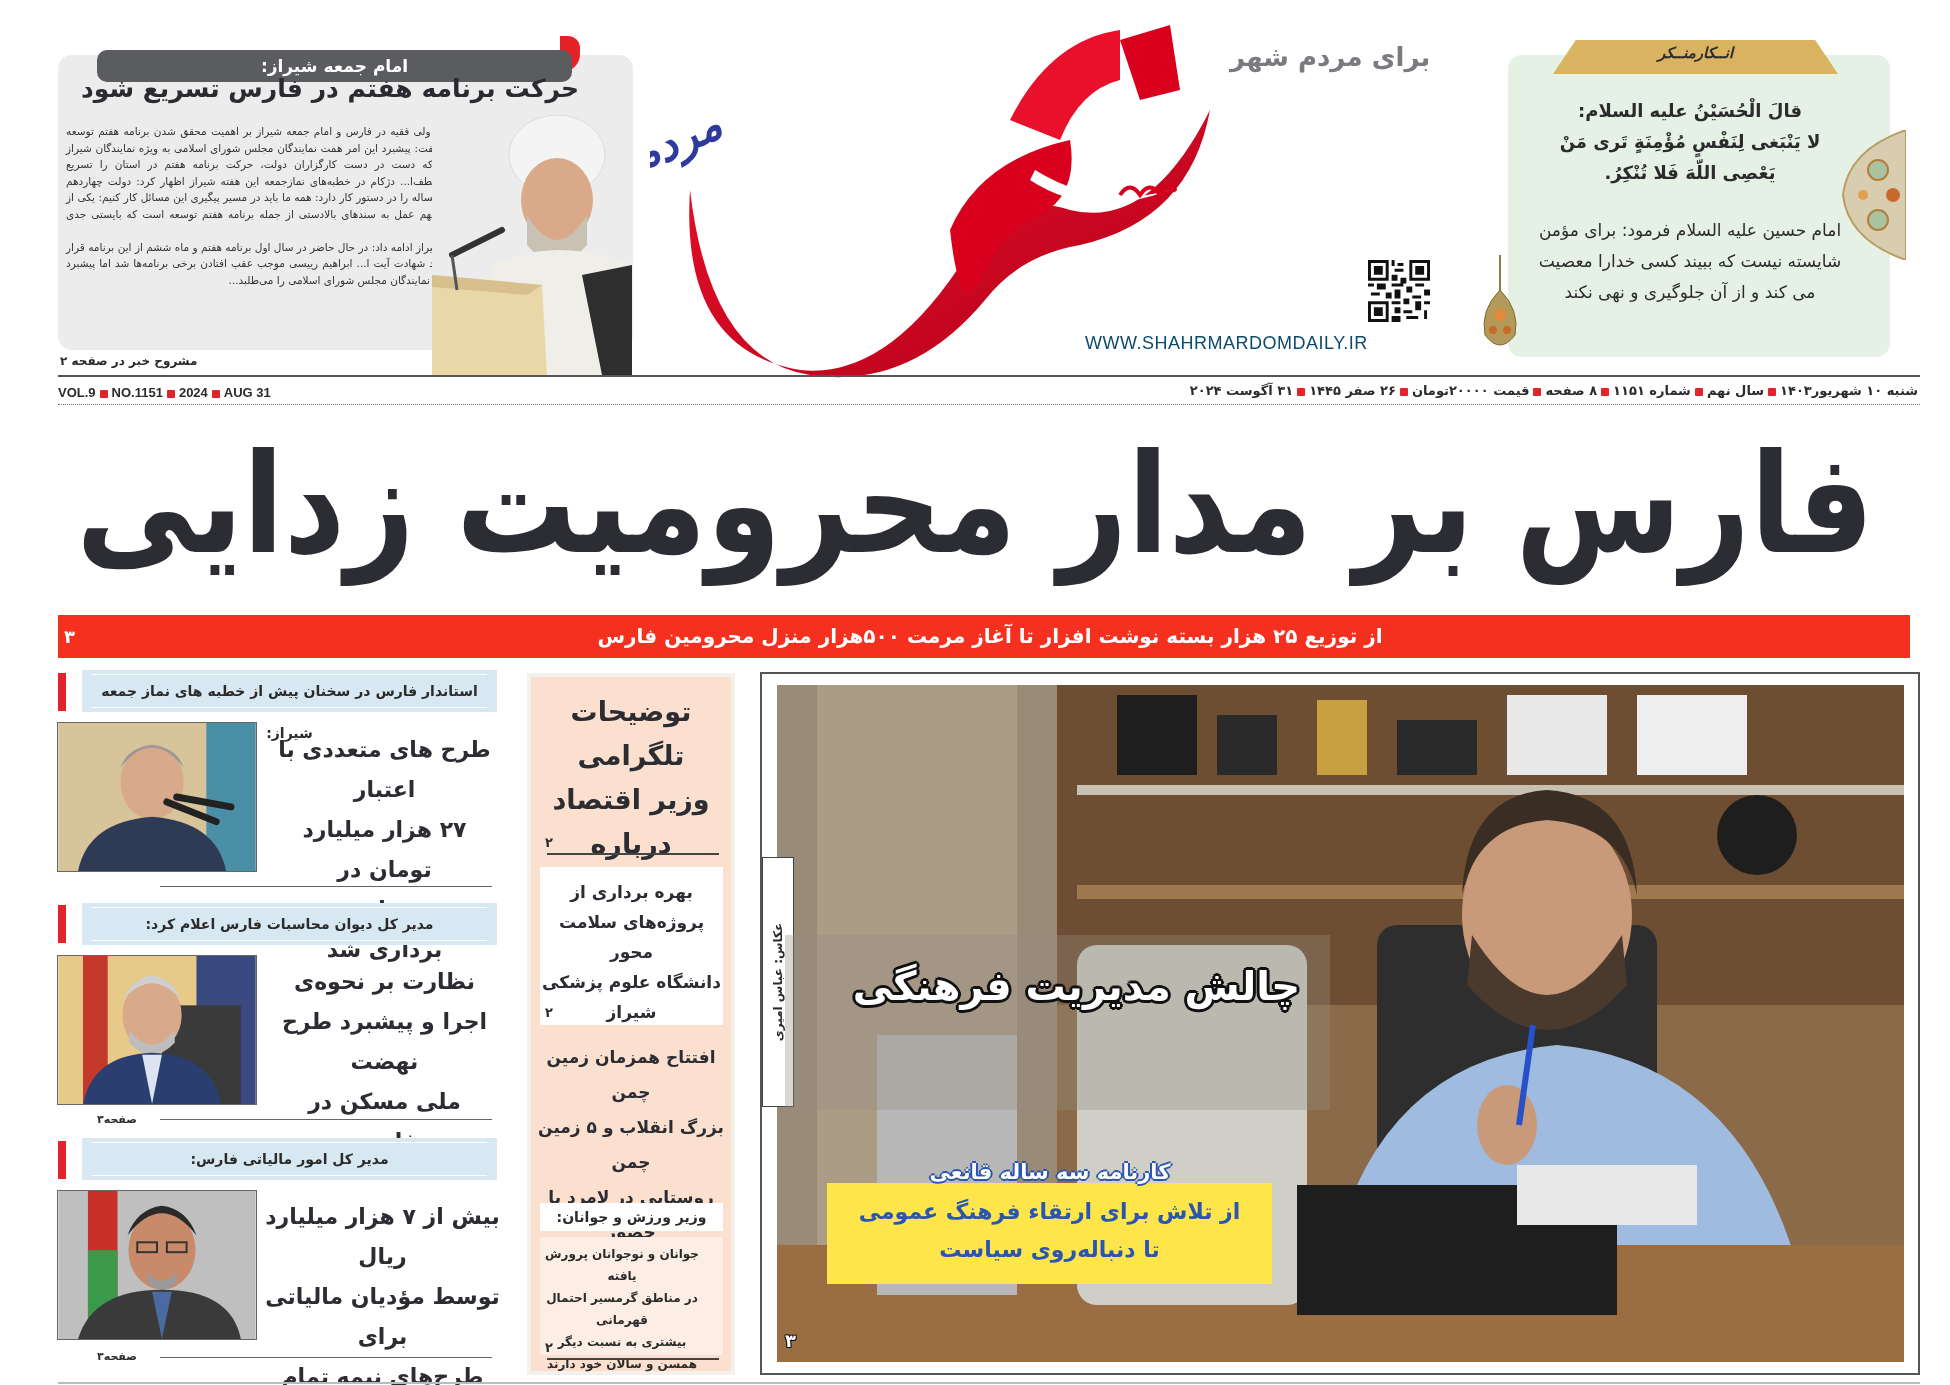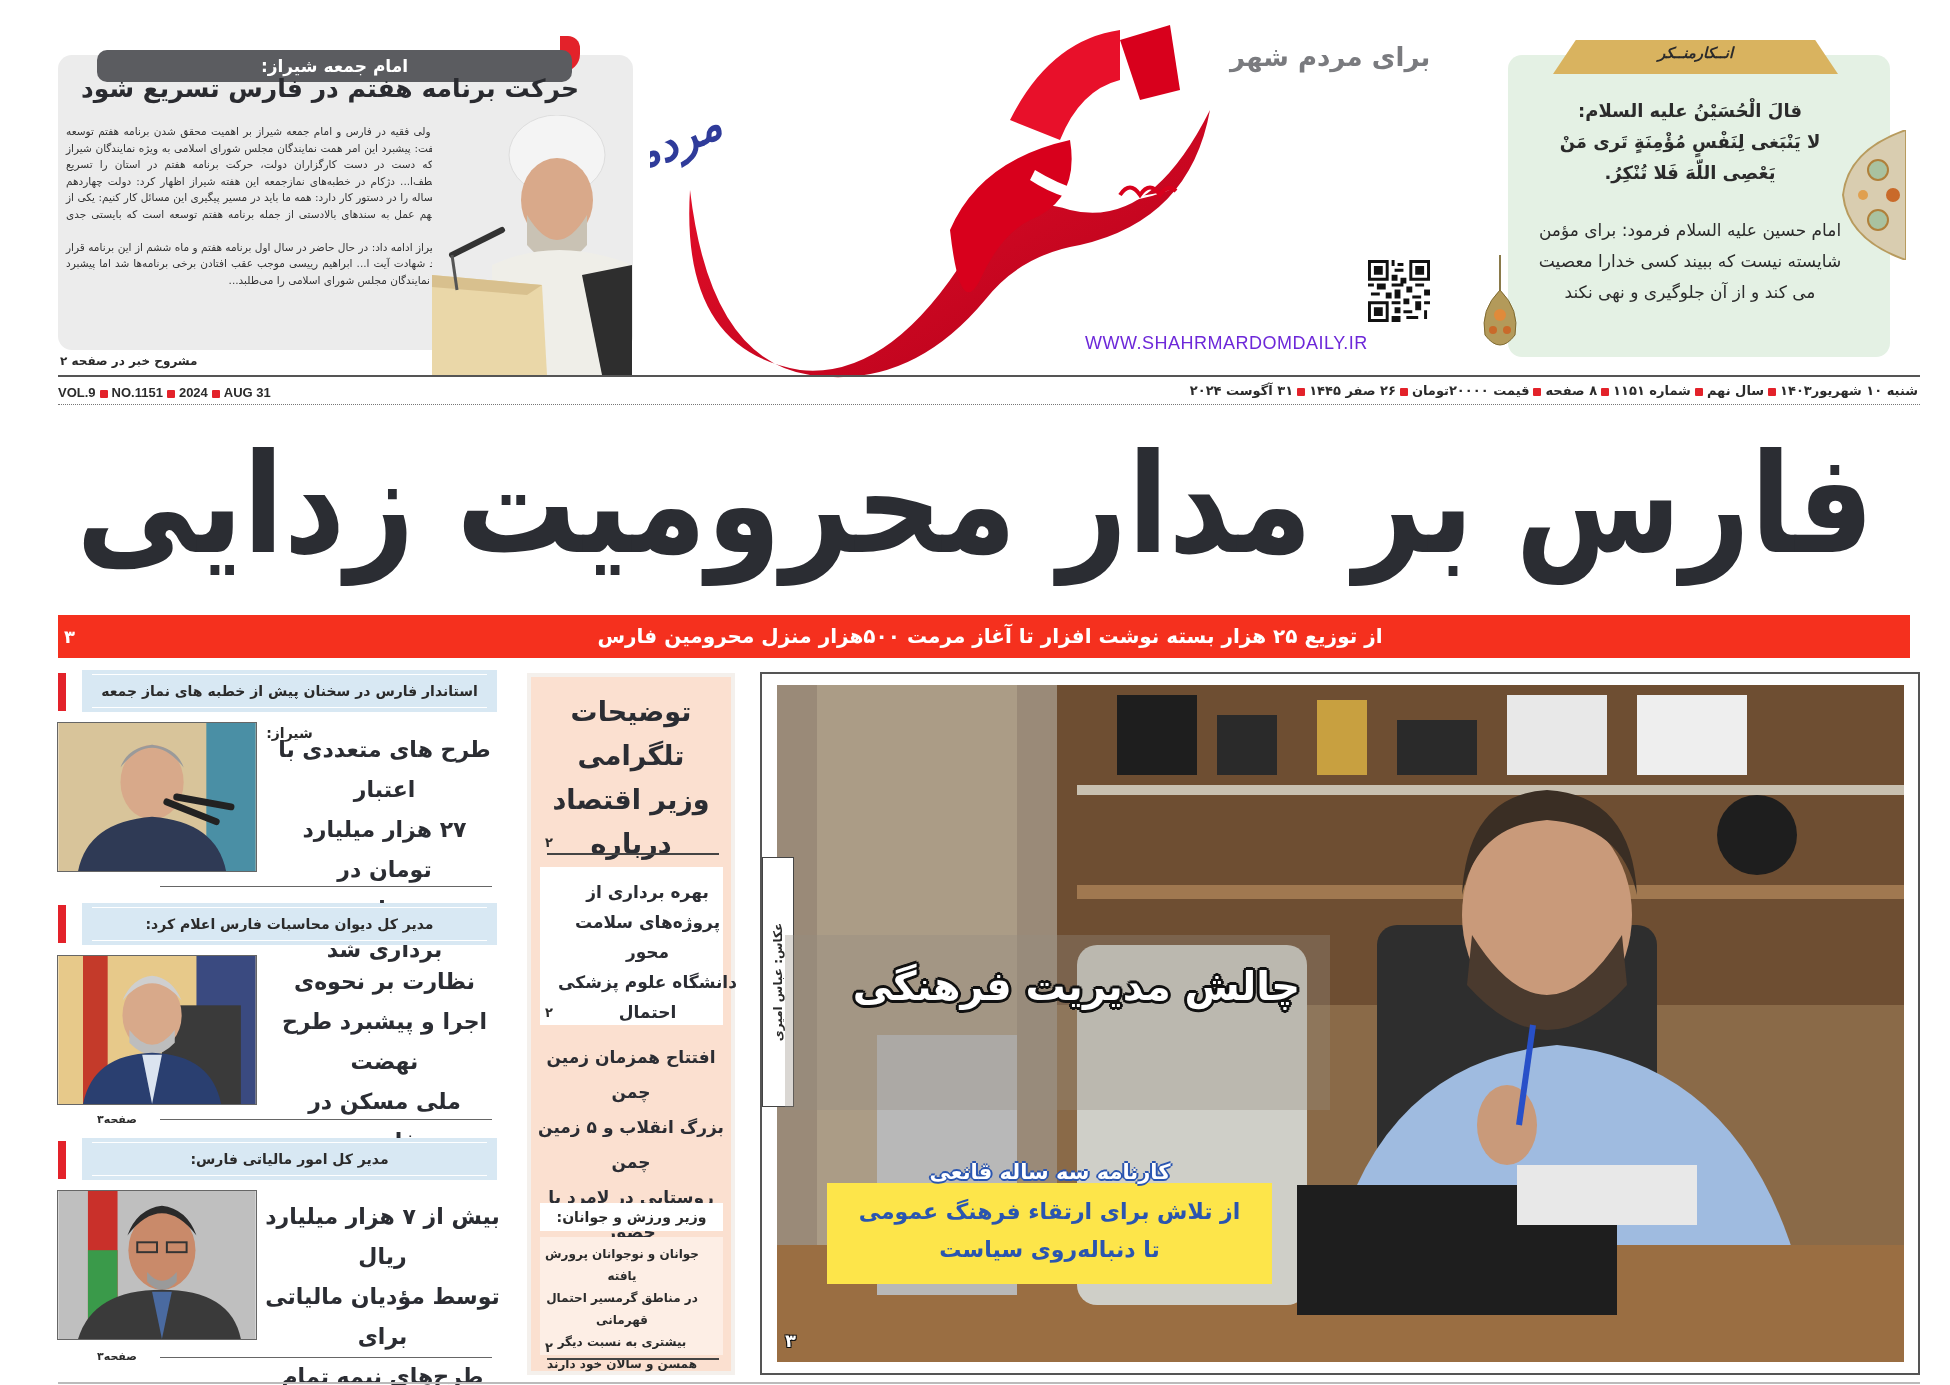--- a/index.html
+++ b/index.html
@@ -17,21 +17,21 @@
   .tl-body { left: 66px; top: 123px; width: 424px; font-size: 10.5px; line-height: 16.5px; text-align: justify; color: #333; }
   .tl-body .src { color: #d9232b; font-weight: bold; }
   .tl-body p + p { margin-top: 0; }
   .tl-photo { left: 432px; top: 115px; width: 200px; height: 260px; }
   .tl-more { left: 60px; top: 354px; font-size: 12px; font-weight: bold; color: #2a2a2a; }
 
   
   .slogan { left: 1230px; top: 42px; font-size: 26px; font-weight: bold; color: #7a7b7f; }
   .logo { left: 650px; top: 20px; width: 580px; height: 360px; }
   .qr { left: 1368px; top: 260px; width: 62px; height: 62px; }
-  .url { left: 1085px; top: 333px; font-family: "Liberation Sans", sans-serif; font-size: 18px; color: #6d28d9; direction: ltr; letter-spacing: 0.5px; }
+  .url { left: 1085px; top: 333px; font-family: "Liberation Sans", sans-serif; font-size: 18px; color: #0c4a6e; direction: ltr; letter-spacing: 0.5px; }
 
   
   .tr-box { left: 1508px; top: 55px; width: 382px; height: 302px; background: #e4f1e4; border-radius: 14px; }
   .tr-ribbon { left: 1553px; top: 40px; width: 285px; height: 34px; background: #d9b35f;
     clip-path: polygon(8% 0, 92% 0, 100% 100%, 0 100%); }
   .tr-ribbon-label { left: 1553px; top: 44px; width: 285px; text-align: center; font-size: 15px; font-weight: bold; color: #2b2b2b; font-style: italic; }
   .tr-arabic { left: 1520px; top: 95px; width: 340px; text-align: center; font-size: 18px; font-weight: bold; line-height: 31px; color: #2b2b2b; }
   .tr-persian { left: 1520px; top: 215px; width: 340px; text-align: center; font-size: 17px; line-height: 31px; color: #2b2b2b; }
   .ornament-right { left: 1838px; top: 130px; width: 68px; height: 130px; }
   .ornament-left { left: 1475px; top: 255px; width: 50px; height: 100px; }
@@ -61,21 +61,21 @@
   .ls-title { width: 225px; text-align: center; font-size: 22px; font-weight: bold; line-height: 40px; color: #2b2d33; letter-spacing: -0.5px; }
   .ls-page { font-size: 11px; font-weight: bold; color: #2b2b2b; }
   .ls-rule { height: 1px; background: #666; width: 332px; }
 
   
   .mid-col { left: 527px; top: 673px; width: 208px; height: 702px; background: #fbe0d0; border: 4px solid #f4f0ec; }
   .mid-t1 { left: 535px; top: 690px; width: 192px; text-align: center; font-size: 27px; font-weight: bold; line-height: 44px; color: #2b2d33; }
   .mid-num { font-size: 13px; font-weight: bold; color: #2b2b2b; }
   .mid-rule { height: 2px; background: #444; }
   .mid-white { left: 540px; top: 867px; width: 183px; height: 158px; background: #fff; }
-  .mid-t2 { left: 540px; top: 877px; width: 183px; text-align: center; font-size: 17px; font-weight: bold; line-height: 30px; color: #2b2d33; margin-left: 16px; }
+  .mid-t2 { left: 540px; top: 877px; width: 183px; text-align: center; font-size: 17px; font-weight: bold; line-height: 30px; color: #2b2d33; }
   .mid-t3 { left: 535px; top: 1040px; width: 192px; text-align: center; font-size: 17px; font-weight: bold; line-height: 35px; color: #2b2d33; letter-spacing: -0.3px; }
   .mid-kick { left: 540px; top: 1203px; width: 183px; height: 28px; background: #fff; text-align: center; font-size: 14px; font-weight: bold; line-height: 28px; color: #2b2b2b; }
   .mid-quote-bg { left: 540px; top: 1237px; width: 183px; height: 118px; background: #fdeee5; }
   .mid-quote { left: 540px; top: 1243px; width: 164px; text-align: center; font-size: 12px; font-weight: bold; line-height: 22px; color: #2b2b2b; }
 
   
   .photo-frame { left: 760px; top: 672px; width: 1160px; height: 703px; border: 2px solid #555; background: #fff; }
   .photo { left: 777px; top: 685px; width: 1127px; height: 677px; overflow: hidden; }
   .credit { left: 762px; top: 857px; width: 32px; height: 250px; background: #fff; border: 1px solid #444; }
   .credit-text { position: absolute; left: 50%; top: 50%; transform: translate(-50%, -50%) rotate(-90deg); white-space: nowrap; font-size: 12px; font-weight: bold; color: #2b2b2b; direction: rtl; }
@@ -252,21 +252,21 @@
   <div>وام ازدواج</div>
 </div>
 <div class="abs mid-num" style="left:545px; top:835px;">۲</div>
 <div class="abs mid-rule" style="left:547px; top:853px; width:172px;"></div>
 
 <div class="abs mid-white"></div>
 <div class="abs mid-t2">
   <div>بهره برداری از</div>
   <div>پروژه‌های سلامت محور</div>
   <div>دانشگاه علوم پزشکی</div>
-  <div>احتمال</div>
+  <div>شیراز</div>
 </div>
 <div class="abs mid-num" style="left:545px; top:1005px;">۲</div>
 
 <div class="abs mid-t3">
   <div>افتتاح همزمان زمین چمن</div>
   <div>بزرگ انقلاب و ۵ زمین چمن</div>
   <div>روستایی در لامرد با حضور</div>
   <div>وزیر ورزش و جوانان</div>
 </div>
 <div class="abs mid-kick">وزیر ورزش و جوانان:</div>

